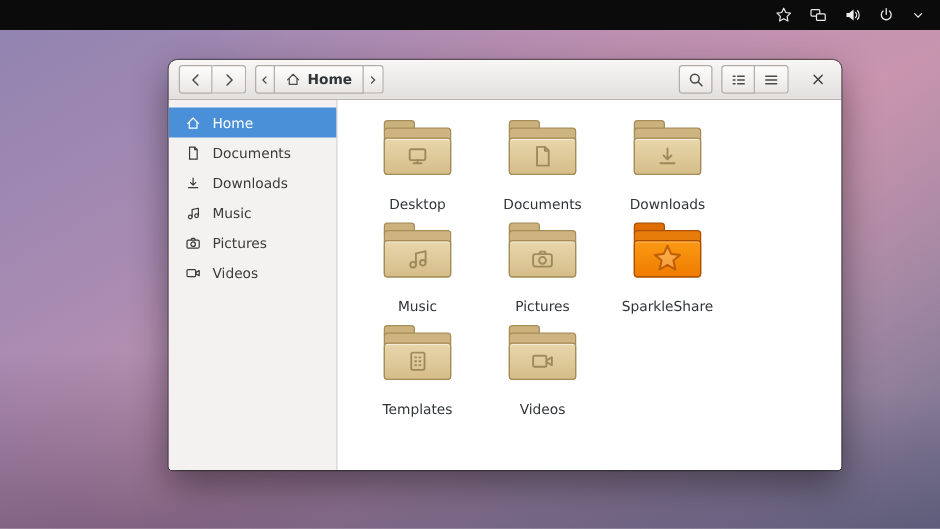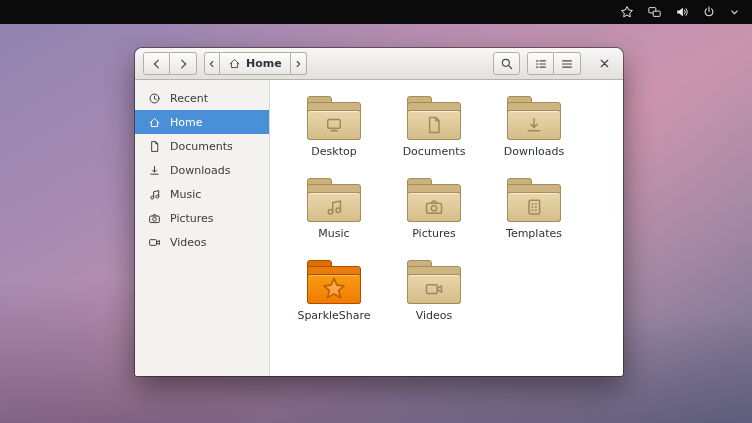--- a/index.html
+++ b/index.html
@@ -17,21 +17,21 @@
   
   .topbar {
     position:absolute; top:0; left:0; right:0; height:24px;
     background:#0b0b0b; display:flex; align-items:center;
     justify-content:flex-end; gap:13px; padding-right:12px;
   }
   .topbar svg { display:block; }
 
   
   .window {
-    position:absolute; left:135px; top:48px; width:488px; height:328px;
+    position:absolute; left:135px; top:48px; width:538px; height:328px;
     background:#fff; border-radius:7px 7px 3px 3px;
     box-shadow:0 12px 30px rgba(0,0,0,.45), 0 0 0 1px rgba(40,40,40,.55);
     display:flex; flex-direction:column; overflow:hidden;
   }
 
   .headerbar {
     flex:0 0 32px; display:flex; align-items:center; padding:0 8px;
     background:linear-gradient(#f8f7f6,#e2e0dd);
     border-bottom:1px solid #b6b2ad; border-radius:7px 7px 0 0;
   }
@@ -61,21 +61,21 @@
   }
   .side-item.selected { background:#4a90d9; color:#fff; }
   .side-item svg { flex:0 0 auto; }
 
   .files {
     flex:1; padding:12px 0 0 14px;
     display:grid; grid-template-columns:repeat(3,100px); grid-auto-rows:82px;
     align-content:start;
   }
   .file { display:flex; flex-direction:column; align-items:center; padding-top:4px; }
-  .file-label { font-size:11px; color:#2e3436; margin-top:5px; text-align:center; }
+  .file-label { font-size:11px; color:#2e3436; margin-top:17px; text-align:center; }
 
   
   .folder { position:relative; width:54px; height:44px; }
   .folder .tab {
     position:absolute; top:0; left:0; width:25px; height:9px;
     background:#cbb27c; border:1px solid #a68d58; border-radius:3px 3px 0 0;
   }
   .folder .back {
     position:absolute; top:6px; left:0; right:0; bottom:0;
     background:#cdb480; border:1px solid #a68d58; border-radius:3px;
@@ -190,27 +190,20 @@
         <svg width="13" height="13" viewBox="0 0 16 16" fill="none" stroke="#3c3c3a" stroke-width="1.4" stroke-linecap="round">
             <path d="M4 4l8 8M12 4l-8 8"></path>
           </svg>
       </div>
     </div>
   </div>
 
   <div class="window-body">
 
     <div class="sidebar">
-      <div class="side-item">
-        <svg width="13" height="13" viewBox="0 0 16 16" fill="none" stroke="currentColor" stroke-width="1.2" stroke-linecap="round">
-            <circle cx="8" cy="8" r="5.5"></circle>
-            <path d="M8 5v3.3l2.2 1.3"></path>
-          </svg>
-        <span>Recent</span>
-      </div>
       <div class="side-item selected">
         <svg width="13" height="13" viewBox="0 0 16 16" fill="none" stroke="currentColor" stroke-width="1.2" stroke-linecap="round" stroke-linejoin="round">
             <path d="M2.5 8.5L8 3l5.5 5.5"></path>
             <path d="M4.2 7.2V13h7.6V7.2"></path>
           </svg>
         <span>Home</span>
       </div>
       <div class="side-item">
         <svg width="13" height="13" viewBox="0 0 16 16" fill="none" stroke="currentColor" stroke-width="1.2" stroke-linejoin="round">
             <path d="M4.5 2h5L12 4.5V14H4.5z"></path>
@@ -317,52 +310,52 @@
                 <circle cx="8" cy="9" r="2.2"></circle>
                 <path d="M5.8 5l.9-1.6h2.6L10.2 5"></path>
               </svg>
           </div>
         </div>
         <div class="file-label">Pictures</div>
       </div>
 
 
       <div class="file">
-        <div class="folder">
-          <div class="tab"></div>
-            <div class="back"></div>
-          <div class="front">
-            <svg width="20" height="20" viewBox="0 0 16 16" fill="none" stroke="#8f7a4c" stroke-width="1.2" stroke-linejoin="round">
-                <rect x="4" y="2.5" width="8.5" height="11" rx="1"></rect>
-                <path d="M6 5.5h4.5M6 8h4.5M6 10.5h4.5" stroke-dasharray="1.6 1.1"></path>
-              </svg>
-          </div>
-        </div>
-        <div class="file-label">Templates</div>
-      </div>
-
-      <div class="file">
         <div class="folder orange">
           <div class="tab"></div>
             <div class="back"></div>
           <div class="front">
             <svg width="26" height="26" viewBox="0 0 16 16" fill="rgba(255,255,255,0.3)" stroke="#b35400" stroke-width="1" stroke-linejoin="round">
               <path d="M8 1.5l1.8 4.1 4.4.5-3.3 2.8 1 4.4L8 11l-3.9 2.3 1-4.4L1.8 6.1l4.4-.5z"></path>
             </svg>
           </div>
         </div>
         <div class="file-label">SparkleShare</div>
       </div>
 
       <div class="file">
         <div class="folder">
           <div class="tab"></div>
             <div class="back"></div>
           <div class="front">
             <svg width="20" height="20" viewBox="0 0 16 16" fill="none" stroke="#8f7a4c" stroke-width="1.2" stroke-linejoin="round">
+                <rect x="4" y="2.5" width="8.5" height="11" rx="1"></rect>
+                <path d="M6 5.5h4.5M6 8h4.5M6 10.5h4.5" stroke-dasharray="1.6 1.1"></path>
+              </svg>
+          </div>
+        </div>
+        <div class="file-label">Templates</div>
+      </div>
+
+      <div class="file">
+        <div class="folder">
+          <div class="tab"></div>
+            <div class="back"></div>
+          <div class="front">
+            <svg width="20" height="20" viewBox="0 0 16 16" fill="none" stroke="#8f7a4c" stroke-width="1.2" stroke-linejoin="round">
                 <rect x="2" y="4.5" width="8.5" height="7" rx="1"></rect>
                 <path d="M10.5 7.5L14 5.5v5l-3.5-2"></path>
               </svg>
           </div>
         </div>
         <div class="file-label">Videos</div>
       </div>
 
     </div>
   </div>

